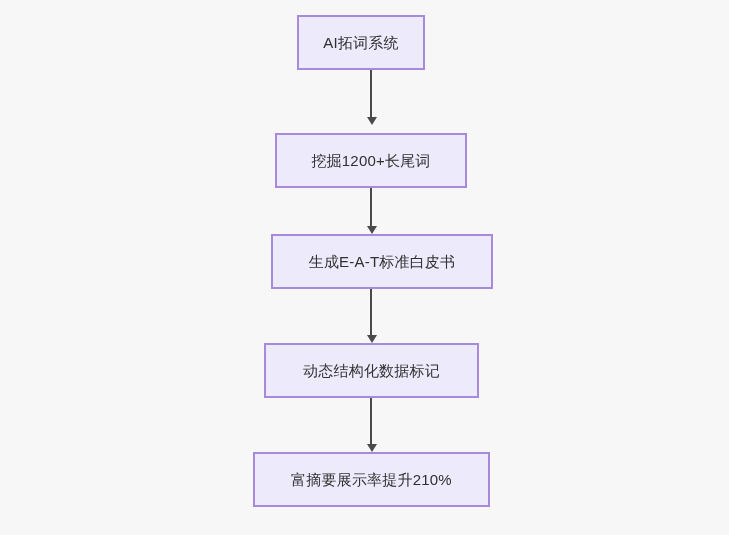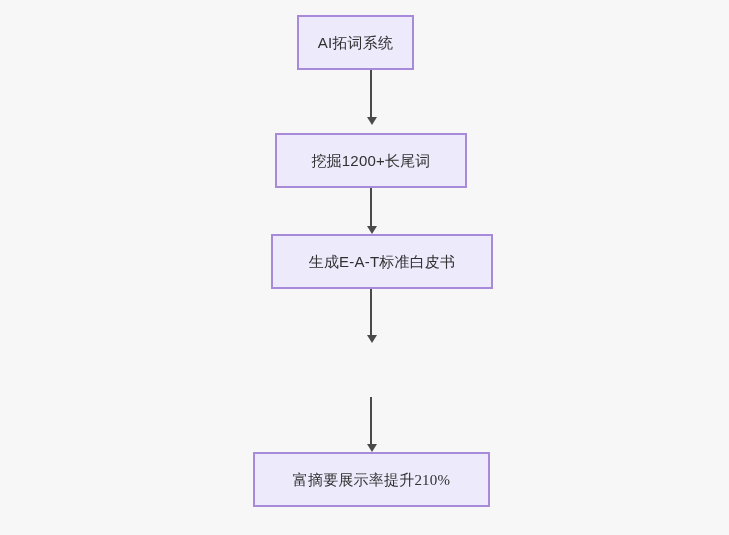--- a/index.html
+++ b/index.html
@@ -76,26 +76,29 @@
   </div>
   <div class="edge" style="left: 371px; top: 289px; width: 2px; height: 54px;">
     <div class="edge-line" style="height: 48px; left: -1px; background: rgb(74, 74, 74);"></div>
     <div class="edge-head" style="top: 46px; border-top-color: rgb(74, 74, 74);"></div>
   </div>
   <div class="edge" style="left: 371px; top: 397px; width: 2px; height: 55px;">
     <div class="edge-line" style="height: 49px; left: -1px; background: rgb(74, 74, 74);"></div>
     <div class="edge-head" style="top: 47px; border-top-color: rgb(74, 74, 74);"></div>
   </div>
 
-  <div class="node" style="left: 297px; top: 15px; width: 117px; height: 55px; background: rgb(236, 234, 251); border-color: rgb(167, 139, 218); color: rgb(48, 48, 48);">
+  <div class="node" style="left: 297px; top: 15px; width: 128px; height: 55px; background: rgb(236, 234, 251); border-color: rgb(167, 139, 218); color: rgb(48, 48, 48);">
     <span class="node-label">AI拓词系统</span>
   </div>
   <div class="node" style="left: 275px; top: 133px; width: 192px; height: 55px; background: rgb(236, 234, 251); border-color: rgb(167, 139, 218); color: rgb(48, 48, 48);">
     <span class="node-label">挖掘1200+长尾词</span>
   </div>
   <div class="node" style="left: 271px; top: 234px; width: 222px; height: 55px; background: rgb(236, 234, 251); border-color: rgb(167, 139, 218); color: rgb(48, 48, 48); justify-content: center;">
     <span class="node-label">生成E-A-T标准白皮书</span>
   </div>
-  <div class="node" style="left: 253px; top: 452px; width: 237px; height: 55px; background: rgb(236, 234, 251); border-color: rgb(167, 139, 218); color: rgb(48, 48, 48); font-family: Liberation Serif, serif;">
+  <div class="node" style="left: 264px; top: 343px; width: 215px; height: 55px; background: rgb(236, 234, 251); border-color: rgb(167, 139, 218); color: rgb(48, 48, 48);">
+    <span class="node-label">动态结构化数据标记</span>
+  </div>
+  <div class="node" style="left: 253px; top: 452px; width: 237px; height: 55px; background: rgb(236, 234, 251); border-color: rgb(167, 139, 218); color: rgb(48, 48, 48);">
     <span class="node-label">富摘要展示率提升210%</span>
   </div>
 
 </div>
 
 </body></html>

